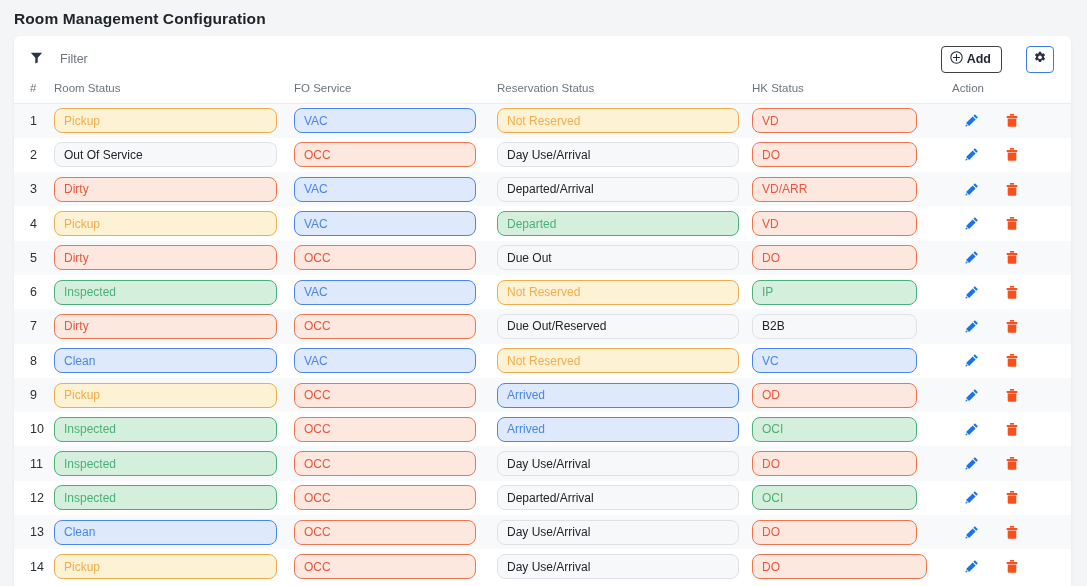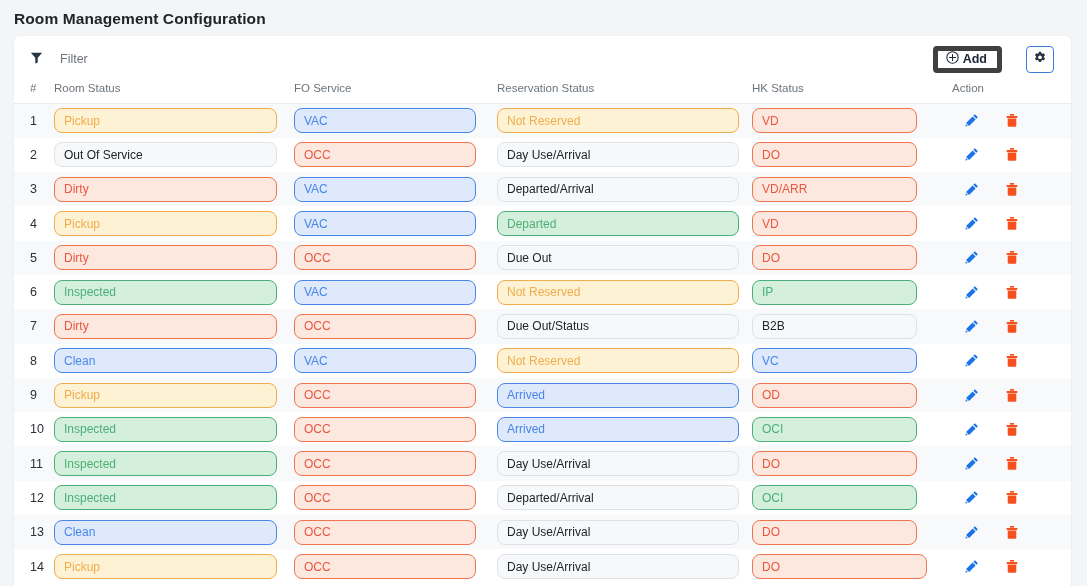--- a/index.html
+++ b/index.html
@@ -33,21 +33,21 @@
     padding: 0 17px 0 16px;
   }
   #filter-group {
     display: flex; align-items: center; gap: 17px;
     cursor: pointer;
   }
   #filter-label { font-size: 12.5px; color: #6c757d; }
   .spacer { flex: 1; }
   #add-button {
     display: flex; align-items: center; gap: 4px;
-    border: 5px solid #404040;
+    border: 1px solid #404040;
     border-radius: 4px;
     background: #fff;
     color: #20273a;
     font-size: 12.5px;
     font-weight: bold;
     font-family: "Liberation Sans", sans-serif;
     padding: 4px 10px 4px 8px;
     cursor: pointer;
     height: 27px;
   }
@@ -336,21 +336,21 @@
           <td>
             <div class="rownum">7</div>
           </td>
           <td>
             <div class="field w-room v-red">Dirty</div>
           </td>
           <td>
             <div class="field w-fo v-red">OCC</div>
           </td>
           <td>
-            <div class="field w-res v-plain">Due Out/Status</div>
+            <div class="field w-res v-plain">Due Out/Reserved</div>
           </td>
           <td>
             <div class="field w-hk v-plain">B2B</div>
           </td>
           <td>
             <div class="actions">
               <button class="icon-btn"><span><svg width="15" height="15" viewBox="0 0 16 16">
                     <path fill="#1a73e8" d="M11.6 1.2l3.2 3.2-1.6 1.6-3.2-3.2zM9.2 3.6l3.2 3.2-7 7-3.2-3.2zM1.5 14.5l.7-2.6 1.9 1.9z"></path>
                   </svg></span></button>
               <button class="icon-btn"><span><svg width="14" height="15" viewBox="0 0 16 16">

